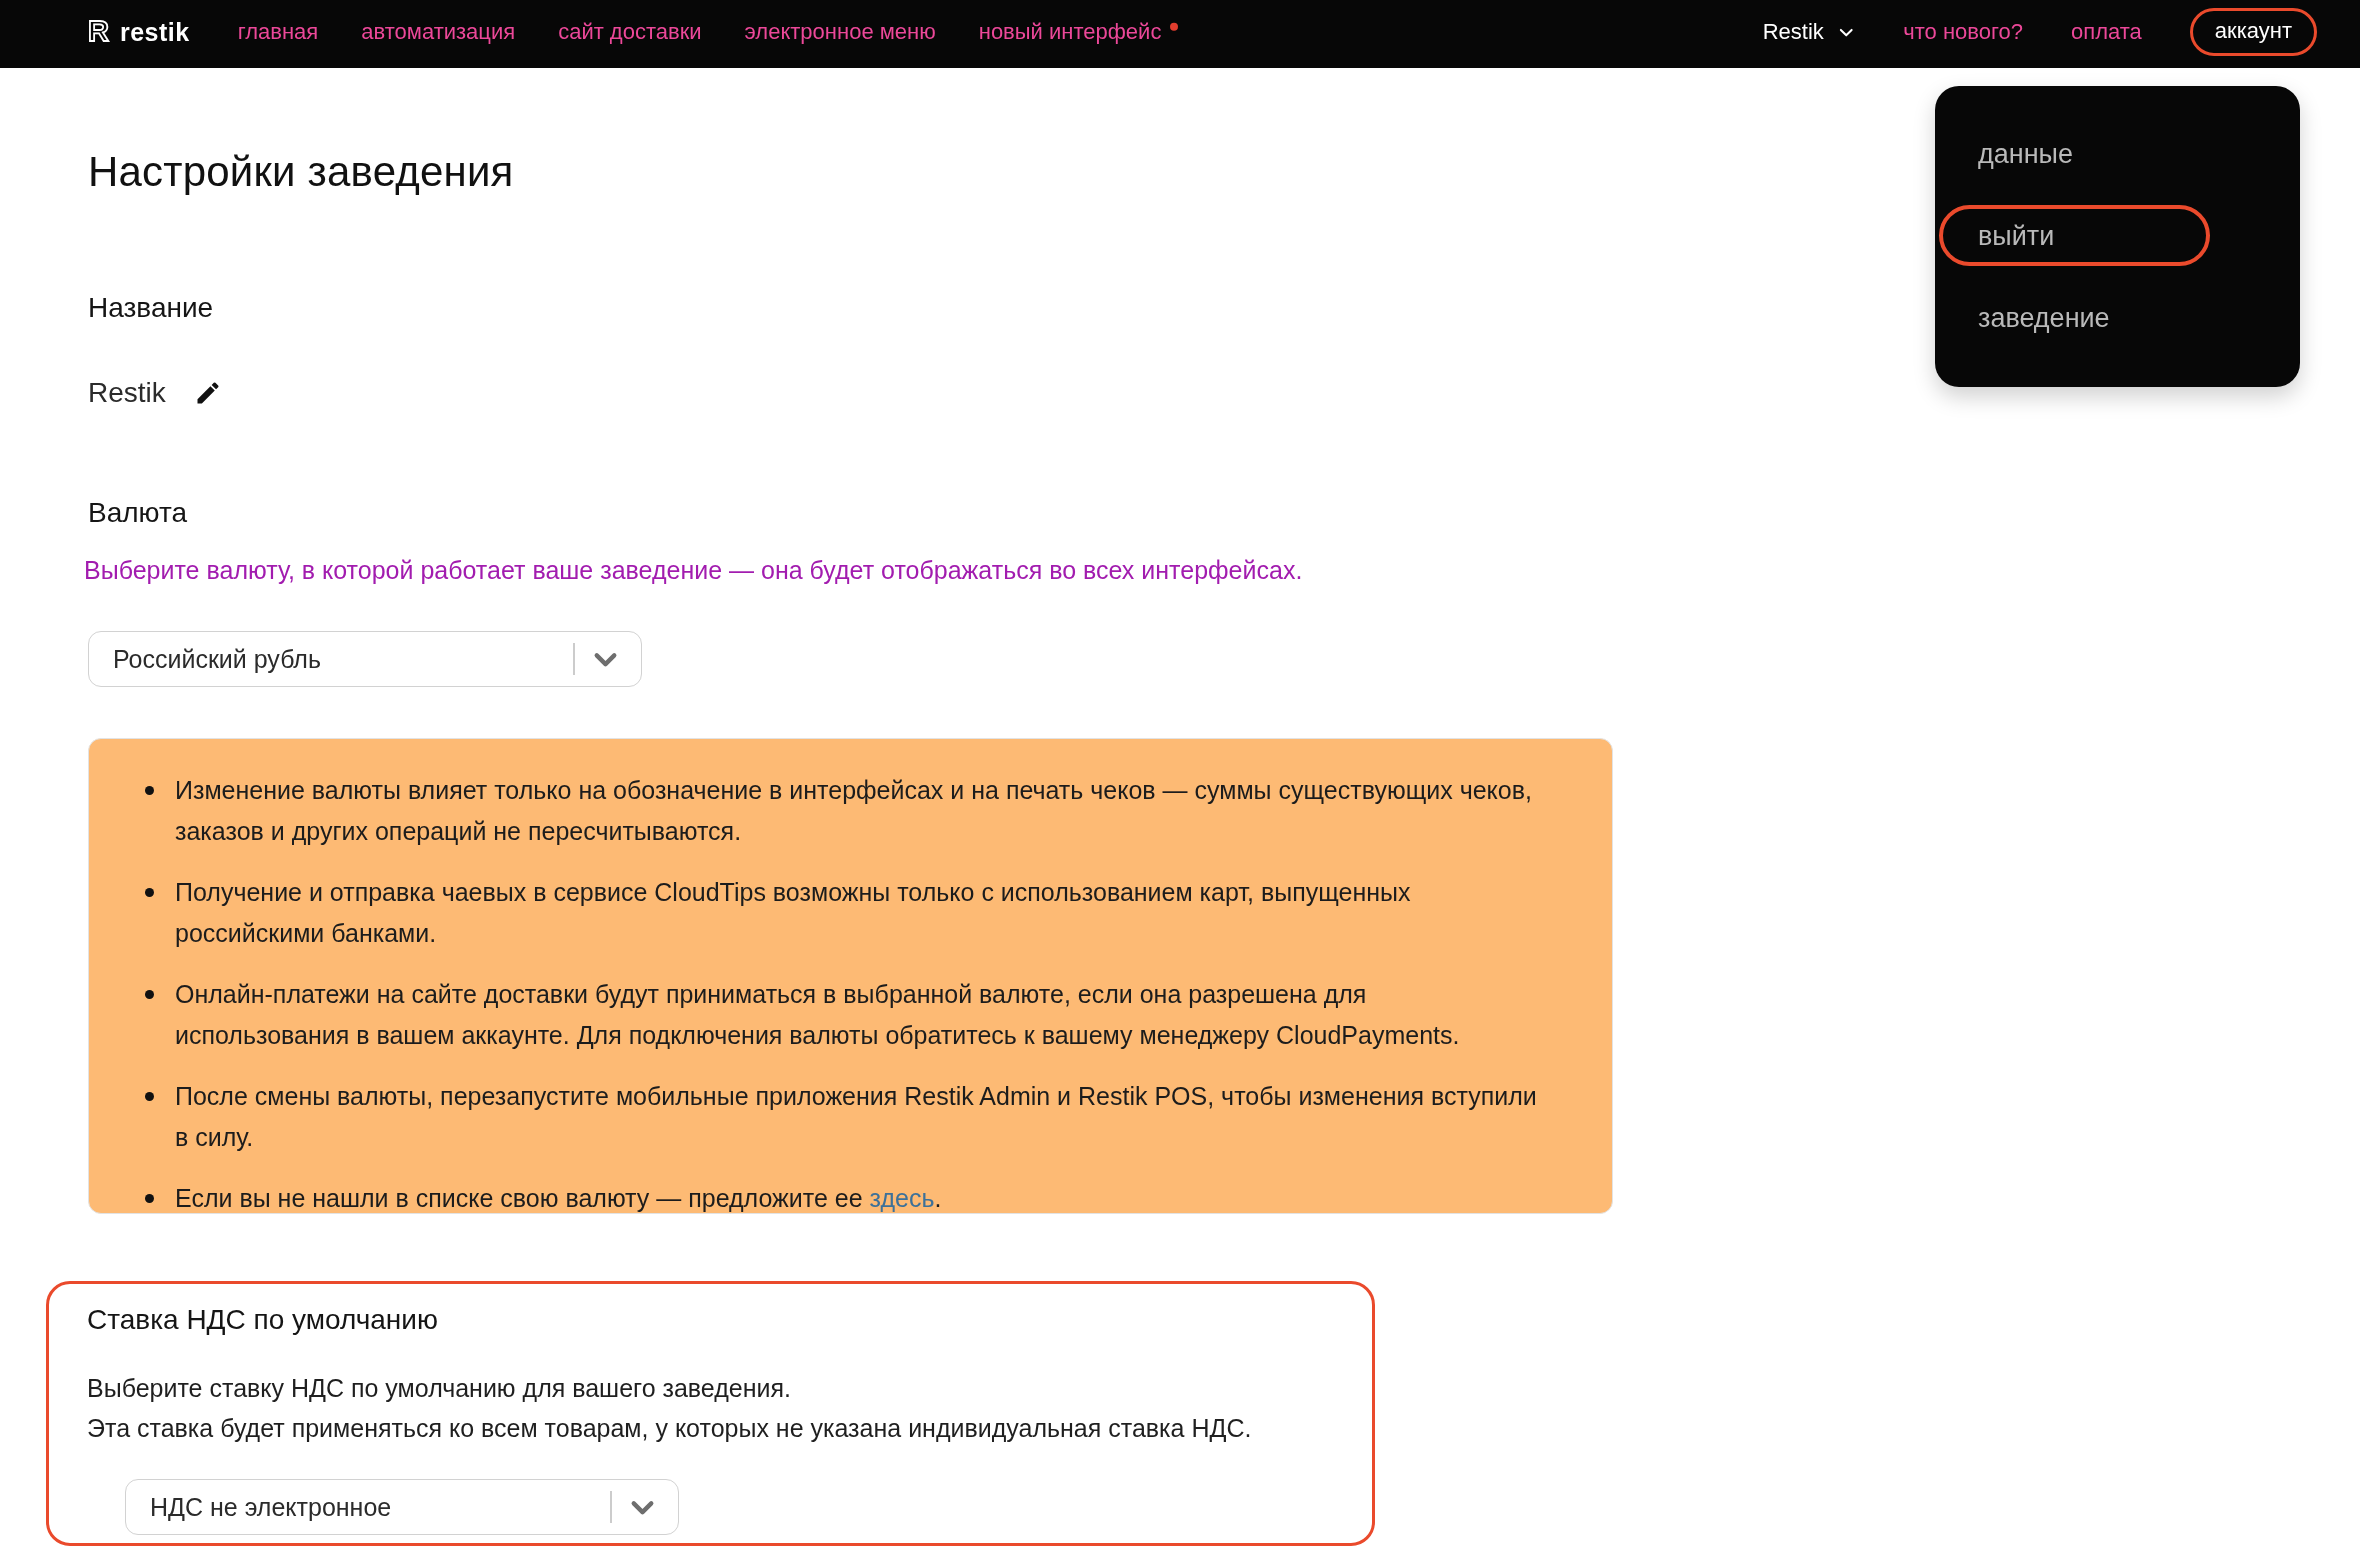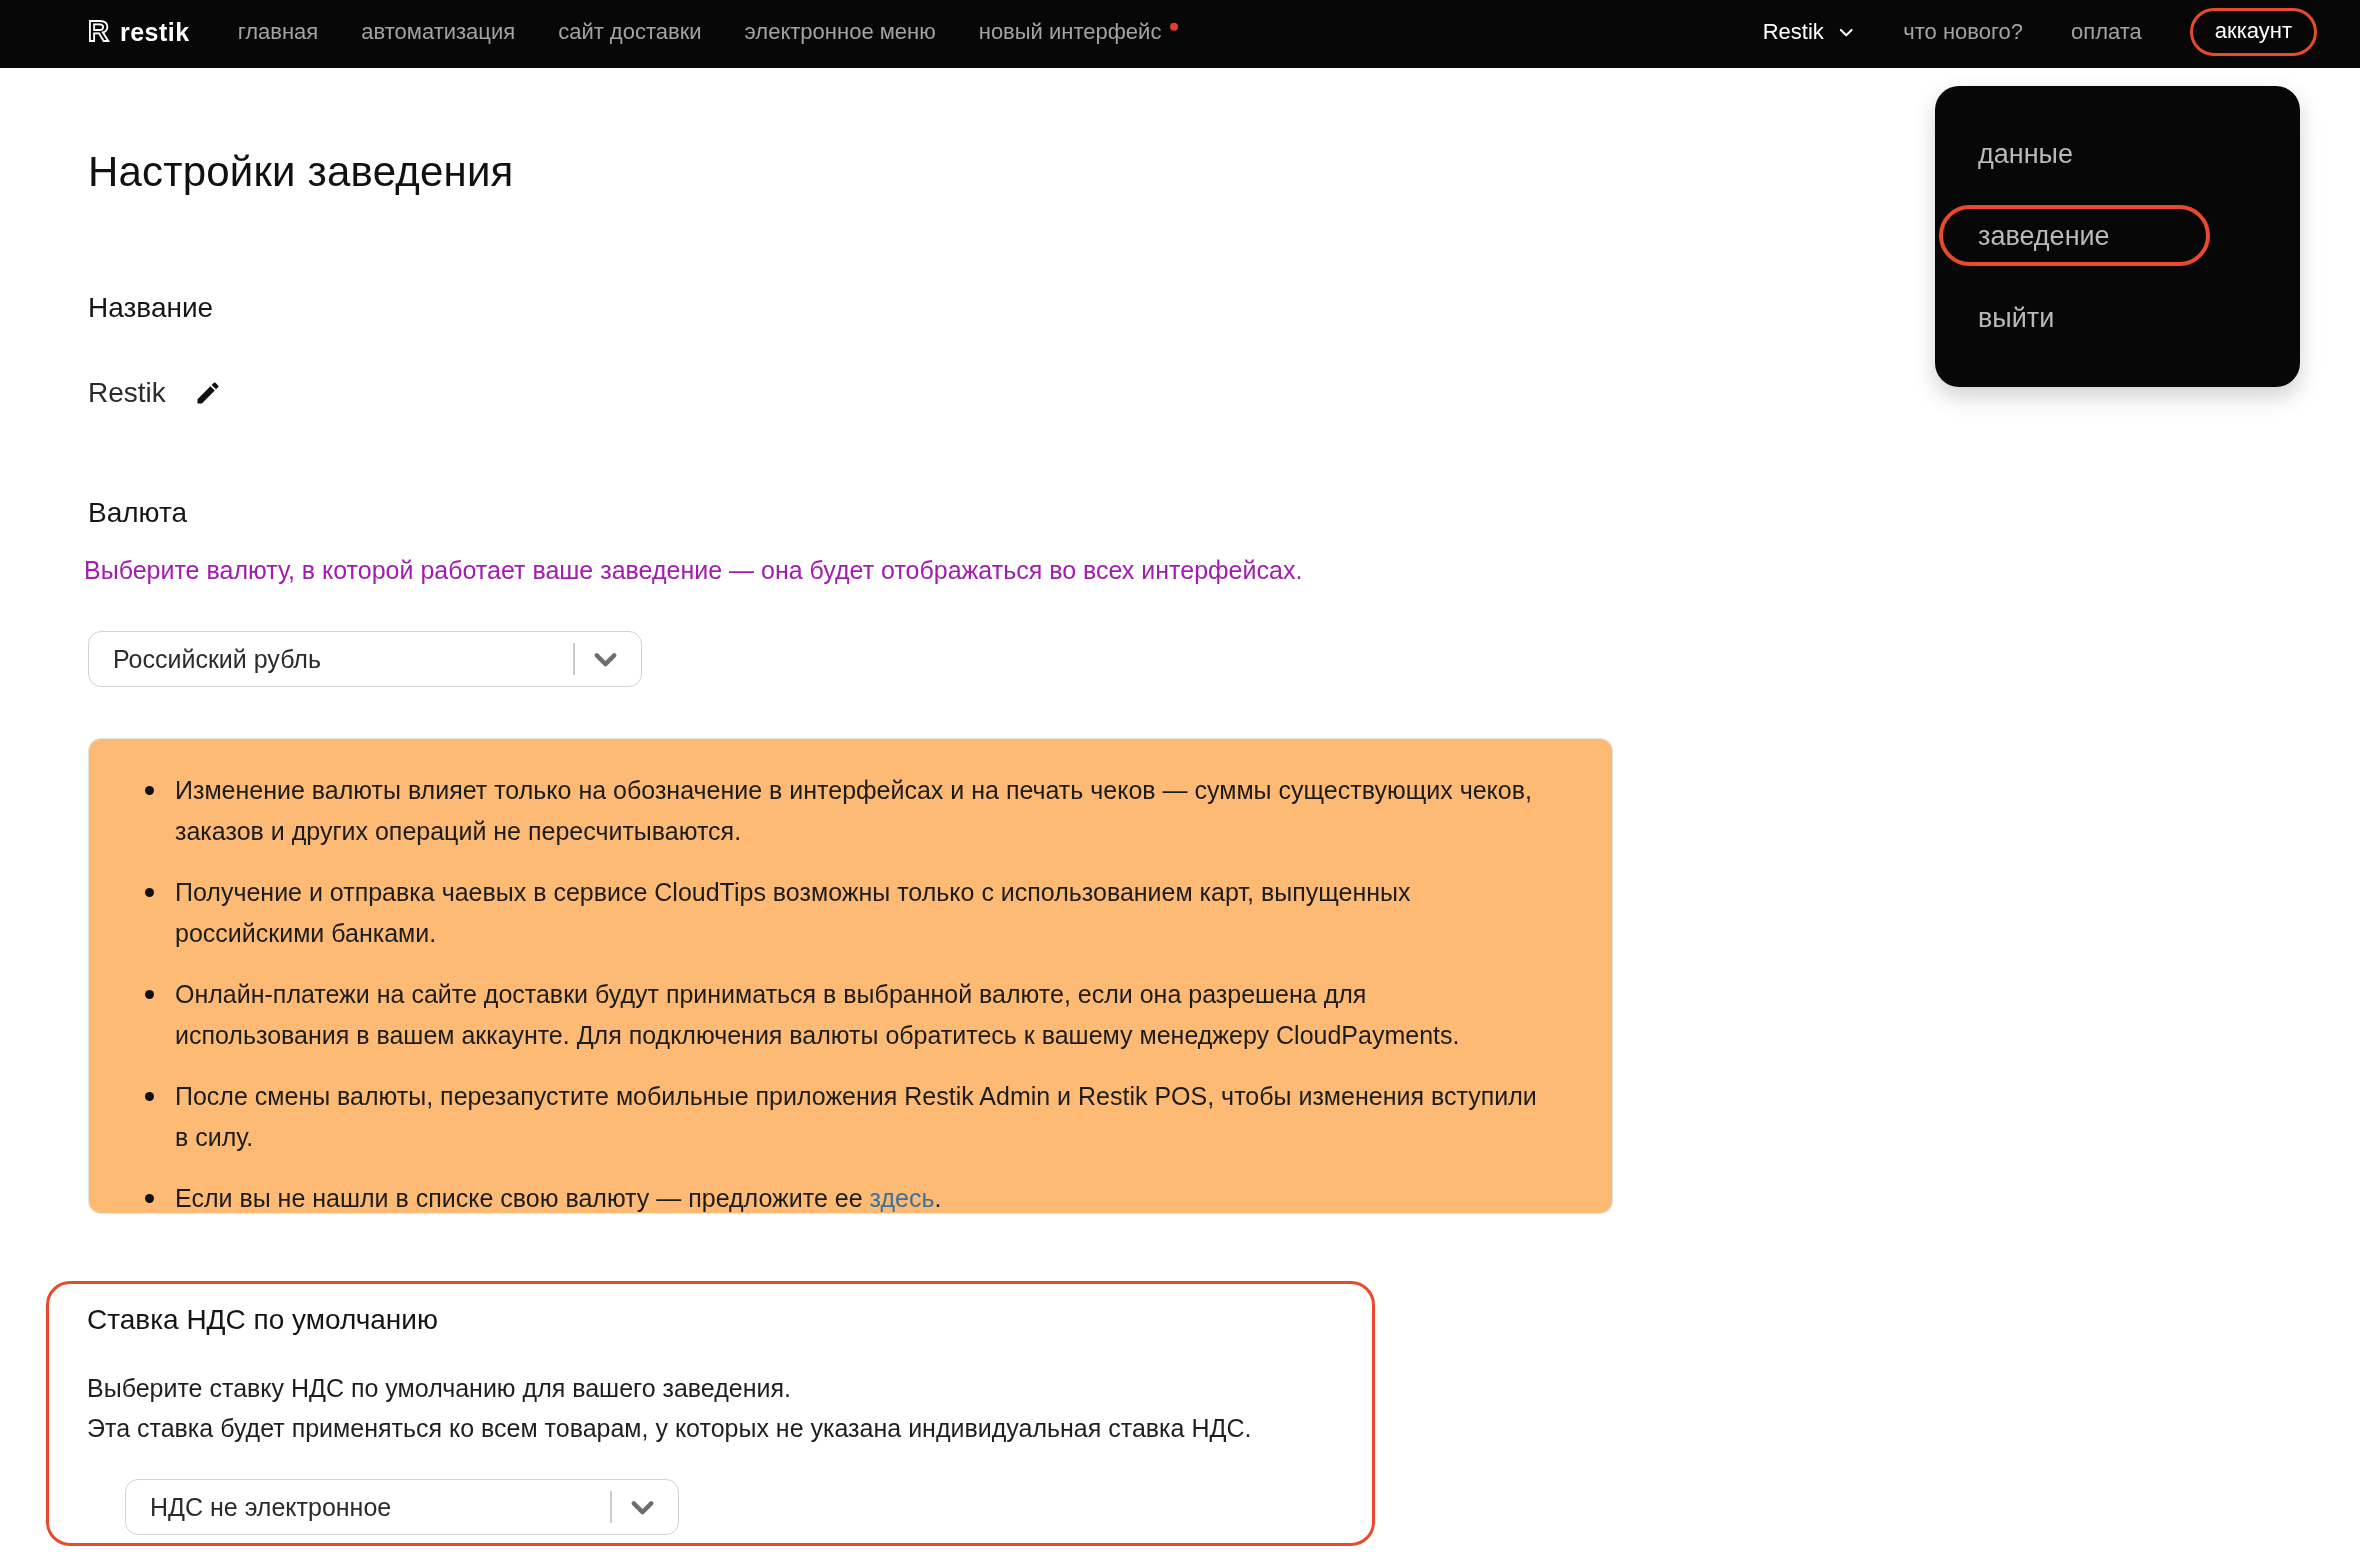--- a/index.html
+++ b/index.html
@@ -16,21 +16,21 @@
     padding:0 44px 3.7px 88px; color:#fff;
   }
   .logo { display:flex; align-items:center; gap:11px; }
   .logo-r {
     font-size:29px; font-weight:800; color:#070707;
     -webkit-text-stroke:1.8px #ffffff; letter-spacing:0;
     transform:translateY(-0.9px);
   }
   .logo-text { font-size:25px; font-weight:700; color:#fff; letter-spacing:0.5px; }
   .nav-left { display:flex; align-items:center; gap:43px; margin-left:48px; }
-  .nav-link { font-size:22px; color:#a3a3a3; text-decoration:none; white-space:nowrap; cursor:pointer; }
+  .nav-link { font-size:22px; color:#ec4899; text-decoration:none; white-space:nowrap; cursor:pointer; }
   .new-dot { display:inline-block; width:8.3px; height:8.3px; border-radius:50%; margin-left:8.3px; transform:translateY(-8.3px); }
   .nav-right { margin-left:auto; display:flex; align-items:center; gap:48px; }
   .venue-switcher { display:flex; align-items:center; gap:13px; cursor:pointer; }
   .venue-switcher span { font-size:22px; color:#fff; }
   .account-pill {
     border:3.7px solid #ea4a2c; border-radius:26px; padding:7.4px 22px 9.2px;
     font-size:22px; color:#fff; text-decoration:none; cursor:pointer;
   }
 
   
@@ -136,22 +136,22 @@
         </svg>
     </div>
     <a class="nav-link">что нового?</a>
     <a class="nav-link">оплата</a>
     <a class="account-pill" style="border-color: rgb(234, 74, 44);">аккаунт</a>
   </div>
 </header>
 
 <div class="account-menu">
   <div class="menu-item">данные</div>
+  <div class="menu-item">выйти</div>
   <div class="menu-item">заведение</div>
-  <div class="menu-item">выйти</div>
   <div class="menu-ring" style="border-color: rgb(234, 74, 44);"></div>
 </div>
 
 <h1 class="page-title">Настройки заведения</h1>
 
 <h2 class="section-label label-name">Название</h2>
 <div class="name-row">
   <span class="name-value">Restik</span>
   <span class="edit-btn">
     <svg viewBox="0 0 24 24">

